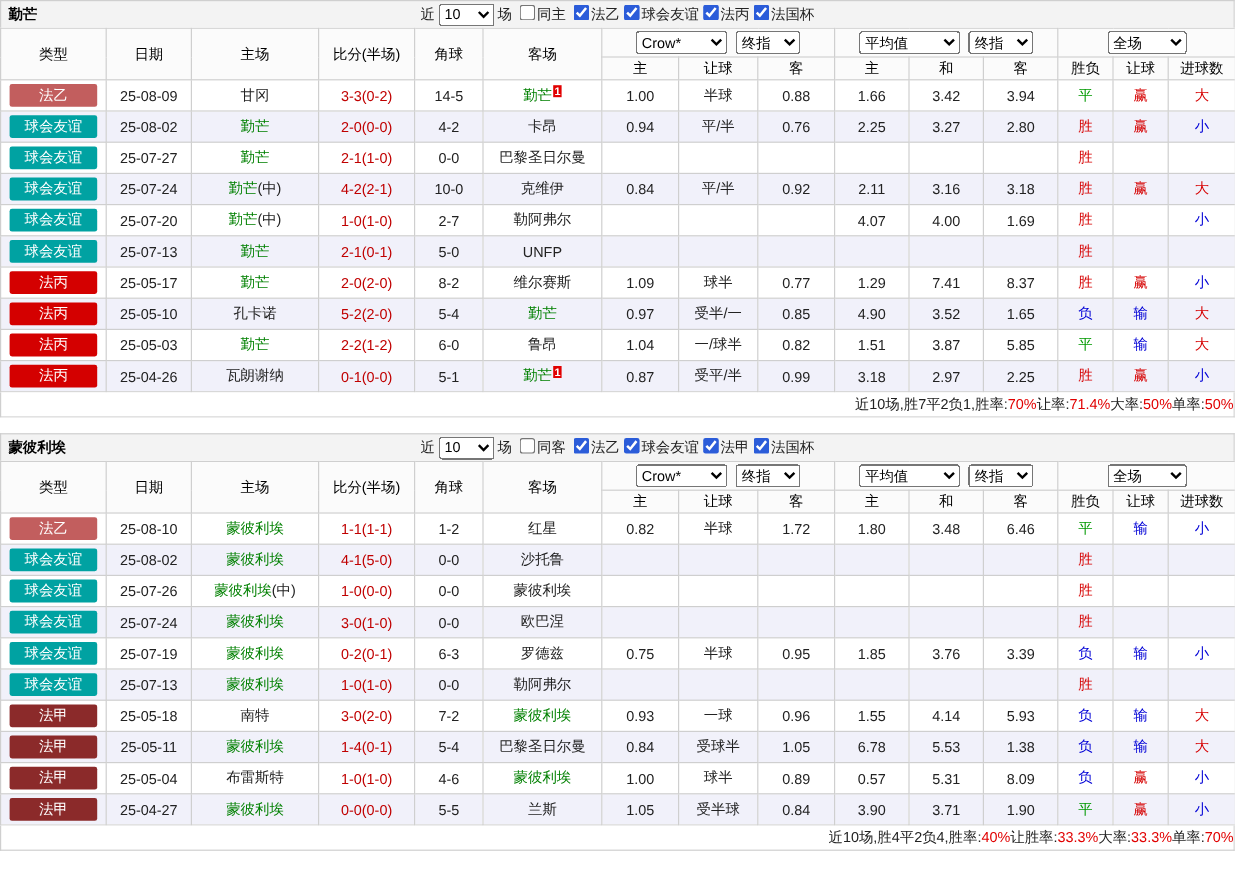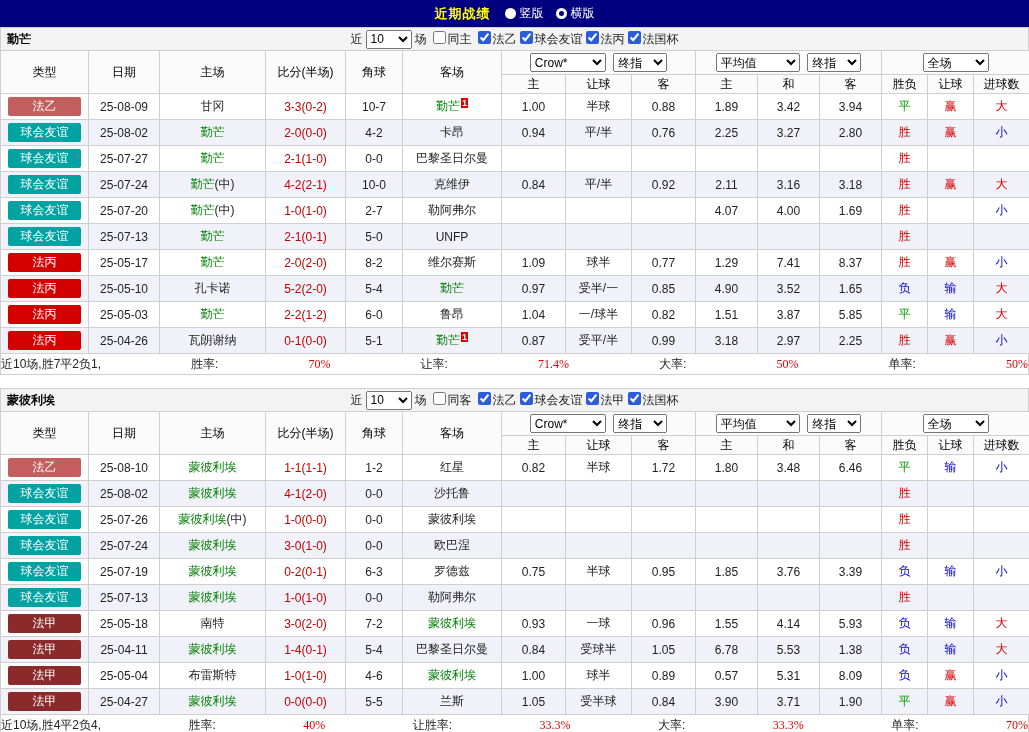--- a/index.html
+++ b/index.html
@@ -31,42 +31,29 @@
   .matches thead tr.hrow2 th { height:19px; }
   .matches thead select { font-size:12px; height:19px; margin:0 2px; }
   .sel-bookmaker { width:76px; } .sel-final { width:54px; } .sel-average { width:84px; } .sel-scope { width:66px; } .sel-count { width:46px; }
   .matches td { height:25px; }
   tr.alt { background:#F1F1FA; }
   .league-badge { display:block; margin:3px 7px; height:19px; line-height:19px; border-radius:2px; color:#fff; font-size:12px; }
   .team.self { color:#008000; }
   .score { color:#C00000; }
   .res-r { color:#D60000; } .res-b { color:#0000D6; } .res-g { color:#009900; }
   .rank-badge { display:inline-block; background:#E10000; color:#fff; font-size:9px; line-height:10px; padding:0 1px; margin-left:1px; font-weight:bold; vertical-align:4px; }
-  .summary { height:21px; border:1px solid #CFCFCF; border-top:0; display:flex; align-items:center; justify-content:space-between; background:#fff; }
-  .t-red { color:#E10000;font-family:Liberation Serif, serif; }
+  .summary { height:21px; border:1px solid #CFCFCF; border-top:0; display:flex; align-items:center; justify-content:flex-end; background:#fff; }
+  .t-red { color:#E10000; }
   .gap { height:13px; background:#fff; }
 </style>
 </head>
 <body>
 
 <div>
 
-  <div class="topbar">
-    <span class="title">近期战绩</span>
-    <span class="radios">
-        <span class="radio">
-          <span class="dot"></span>
-          <span>竖版</span>
-        </span>
-        <span class="radio selected">
-          <span class="dot"></span>
-          <span>横版</span>
-        </span>
-      </span>
-  </div>
 
   <div class="section">
     <div class="section-head">
       <span class="team-name">勤芒</span>
       <div class="filters">
         <span>近</span>
         <select class="sel-count"><option>10</option></select>
         <span>场</span>
         <label class="chk">
           <input type="checkbox" style="">
@@ -138,26 +125,26 @@
         </tr>
       </thead>
       <tbody>
           <tr>
             <td>
               <span class="league-badge" style="background: rgb(194, 94, 94);">法乙</span>
             </td>
             <td>25-08-09</td>
             <td><span class="team">甘冈</span></td>
             <td class="score">3-3(0-2)</td>
-            <td>10-7</td>
+            <td>14-5</td>
             <td><span class="team self">勤芒</span><span class="rank-badge">1</span></td>
             <td>1.00</td>
             <td>半球</td>
             <td>0.88</td>
-            <td>1.89</td>
+            <td>1.66</td>
             <td>3.42</td>
             <td>3.94</td>
             <td class="res-g">平</td>
             <td class="res-r">赢</td>
             <td class="res-r">大</td>
           </tr>
           <tr class="alt">
             <td>
               <span class="league-badge" style="background: rgb(0, 162, 162);">球会友谊</span>
             </td>
@@ -440,21 +427,21 @@
             <td class="res-g">平</td>
             <td class="res-b">输</td>
             <td class="res-b">小</td>
           </tr>
           <tr class="alt">
             <td>
               <span class="league-badge" style="background: rgb(0, 162, 162);">球会友谊</span>
             </td>
             <td>25-08-02</td>
             <td><span class="team self">蒙彼利埃</span></td>
-            <td class="score">4-1(2-0)</td>
+            <td class="score">4-1(5-0)</td>
             <td>0-0</td>
             <td><span class="team">沙托鲁</span></td>
             <td></td>
             <td></td>
             <td></td>
             <td></td>
             <td></td>
             <td></td>
             <td class="res-r">胜</td>
             <td></td>
@@ -552,21 +539,21 @@
             <td>4.14</td>
             <td>5.93</td>
             <td class="res-b">负</td>
             <td class="res-b">输</td>
             <td class="res-r">大</td>
           </tr>
           <tr class="alt">
             <td>
               <span class="league-badge" style="background: rgb(139, 42, 42);">法甲</span>
             </td>
-            <td>25-04-11</td>
+            <td>25-05-11</td>
             <td><span class="team self">蒙彼利埃</span></td>
             <td class="score">1-4(0-1)</td>
             <td>5-4</td>
             <td><span class="team">巴黎圣日尔曼</span></td>
             <td>0.84</td>
             <td>受球半</td>
             <td>1.05</td>
             <td>6.78</td>
             <td>5.53</td>
             <td>1.38</td>

